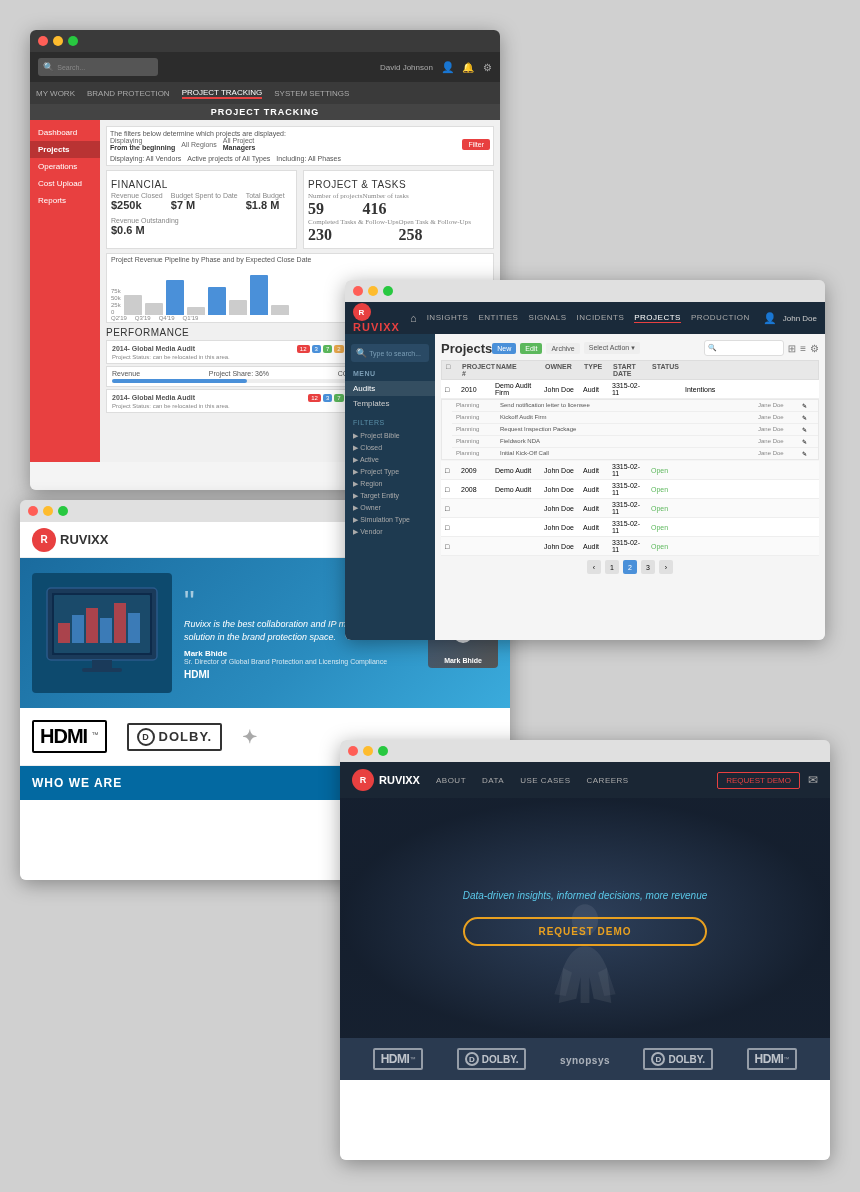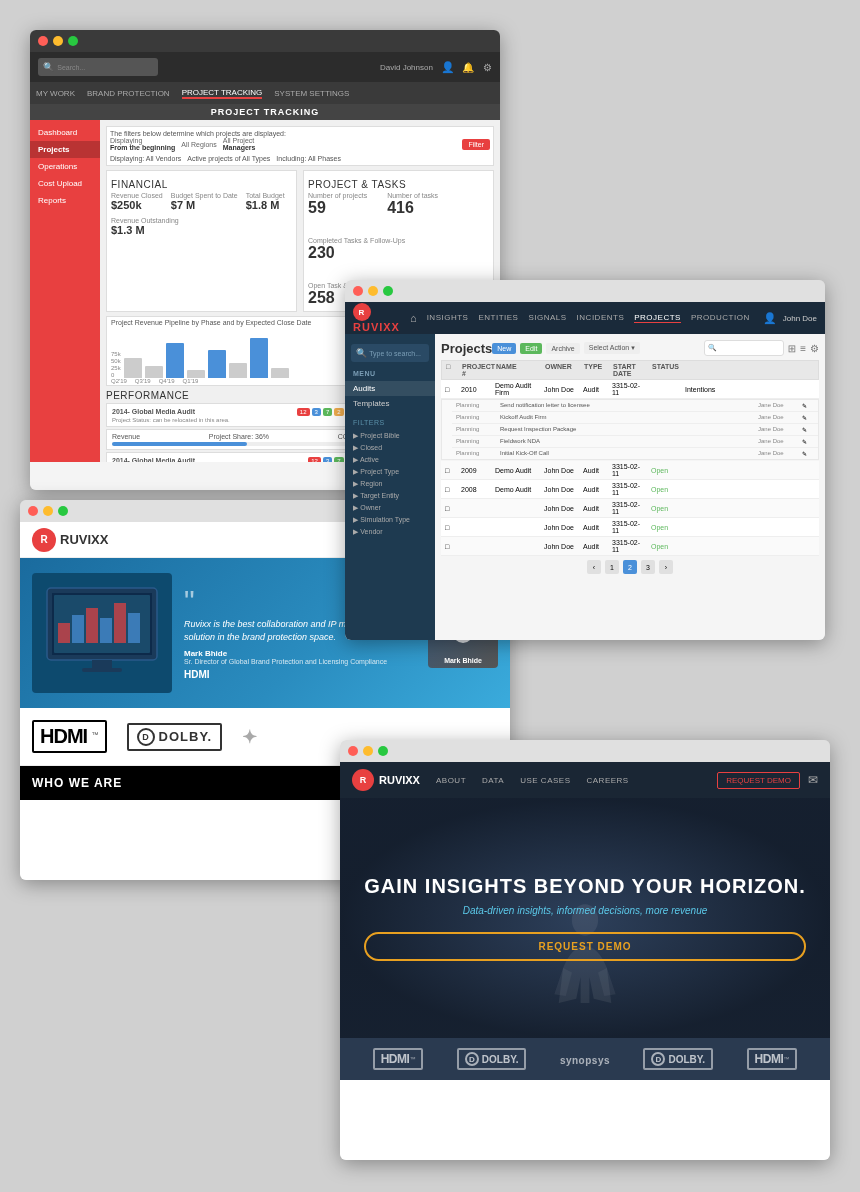--- a/index.html
+++ b/index.html
@@ -429,21 +429,21 @@
       letter-spacing: 1px;
       margin-bottom: 8px;
       text-transform: uppercase;
     }
     .w3-client-logos {
       display: flex;
       gap: 20px;
       align-items: center;
     }
     .w3-who-we-are {
-      background: #000000;
+      background: #0369a1;
       padding: 10px 12px;
       font-size: 12px;
       font-weight: bold;
       color: #fff;
       text-transform: uppercase;
       letter-spacing: 1px;
     }
 
     
     .window-4 {
@@ -647,27 +647,27 @@
                   <div style="font-size:7px;color:#888;">Budget Spent to Date</div>
                   <div class="w1-fin-val">$7 M</div>
                 </div>
                 <div class="w1-fin-item">
                   <div style="font-size:7px;color:#888;">Total Budget</div>
                   <div class="w1-fin-val">$1.8 M</div>
                 </div>
               </div>
               <div>
                 <div style="font-size:7px;color:#888;">Revenue Outstanding</div>
-                <div class="w1-fin-val">$1.3 M</div>
+                <div class="w1-fin-val">$0.6 M</div>
               </div>
             </div>
 
             <div style="flex:1;background:#fff;border:1px solid #ddd;padding:4px;">
               <div class="w1-section-title">PROJECT &amp; TASKS</div>
-              <div style="display:flex;gap:20px;flex-wrap:wrap;">
+              <div style="display:flex;gap:0;flex-wrap:wrap;font-family:Liberation Serif, serif;">
                 <div>
                   <div style="font-size:7px;color:#888;">Number of projects</div>
                   <div style="font-size:16px;font-weight:bold;color:#333;">59</div>
                 </div>
                 <div>
                   <div style="font-size:7px;color:#888;">Number of tasks</div>
                   <div style="font-size:16px;font-weight:bold;color:#333;">416</div>
                 </div>
                 <div>
                   <div style="font-size:7px;color:#888;">Completed Tasks &amp; Follow-Ups</div>
@@ -1056,21 +1056,20 @@
       <div class="w4-hero">
         <div class="w4-hero-bg"></div>
 
         <svg class="w4-silhouette" viewBox="0 0 100 160" fill="none" xmlns="http://www.w3.org/2000/svg">
           <ellipse cx="50" cy="25" rx="15" ry="18" fill="rgba(255,255,255,0.25)"></ellipse>
           <path d="M25 80 Q35 55 50 55 Q65 55 75 80 L80 120 L60 115 L55 90 L55 120 L45 120 L45 90 L40 115 L20 120 Z" fill="rgba(255,255,255,0.25)"></path>
           <path d="M25 80 L15 110 L28 112 L35 85 Z" fill="rgba(255,255,255,0.2)"></path>
           <path d="M75 80 L85 110 L72 112 L65 85 Z" fill="rgba(255,255,255,0.2)"></path>
         </svg>
         <div class="w4-hero-content">
-          <div class="w4-headline">GAIN INSIGHTS BEYOND YOUR HORIZON.</div>
           <div class="w4-subline">Data-driven insights, informed decisions, more revenue</div>
           <div class="w4-cta">REQUEST DEMO</div>
         </div>
       </div>
 
       <div class="w4-clients">
 
         <div style="display:flex;align-items:center;border:2px solid rgba(255,255,255,0.5);padding:2px 6px;border-radius:2px;">
           <span style="font-size:12px;font-weight:900;color:rgba(255,255,255,0.7);letter-spacing:-0.5px;">HDMI</span>
           <sup style="font-size:6px;color:rgba(255,255,255,0.5);">™</sup>

